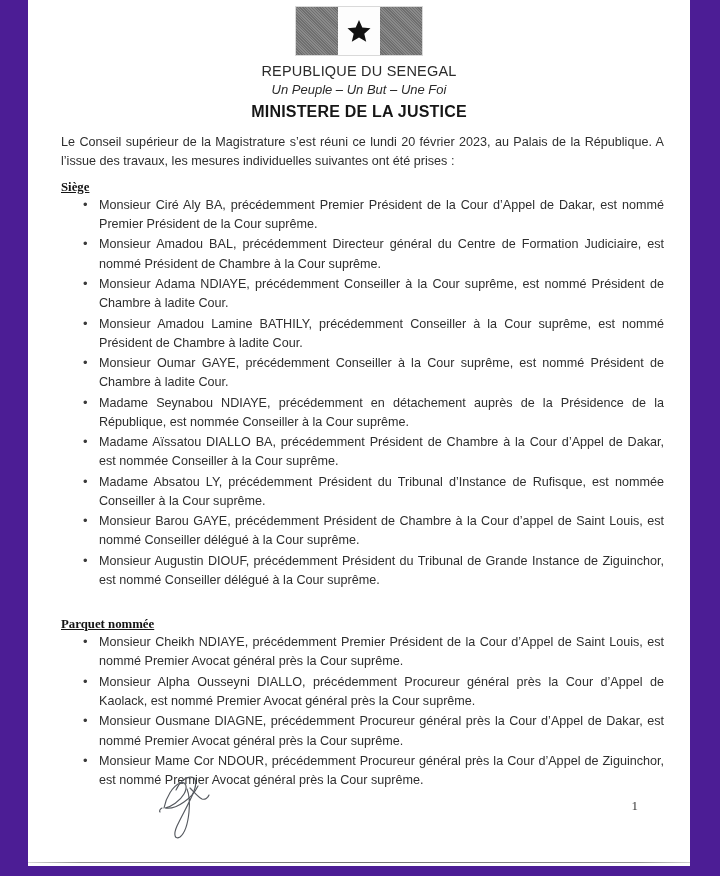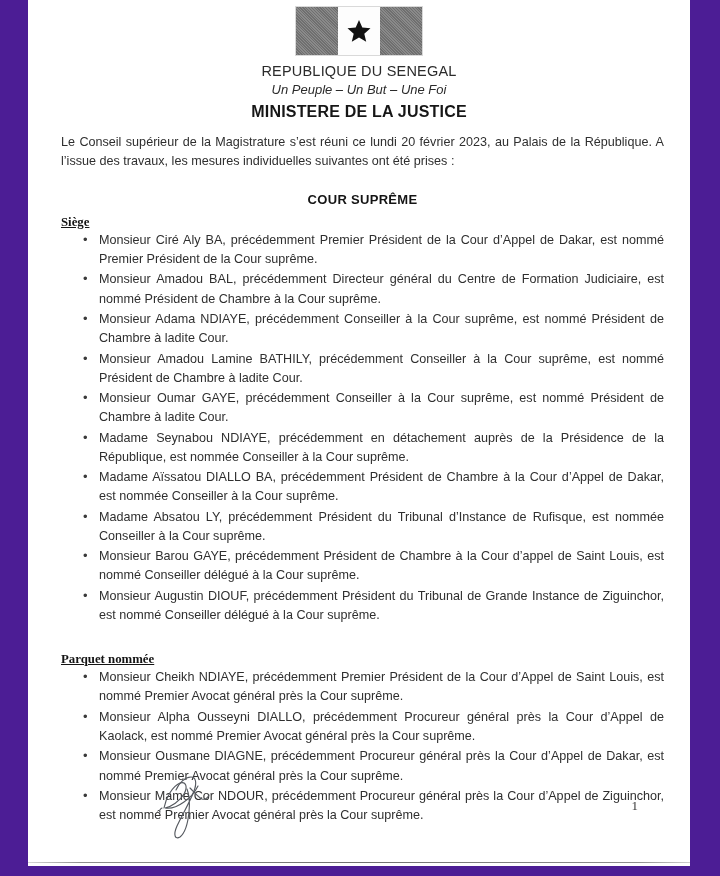--- a/index.html
+++ b/index.html
@@ -194,21 +194,20 @@
       <div class="header-lines">
         <div class="hdr-1">REPUBLIQUE DU SENEGAL</div>
         <div class="hdr-2">Un Peuple – Un But – Une Foi</div>
         <div class="hdr-3">MINISTERE DE LA JUSTICE</div>
       </div>
 
       <div class="body-area">
 
         <p class="intro">Le Conseil supérieur de la Magistrature s’est réuni ce lundi 20 février 2023, au Palais de la République. A l’issue des travaux, les mesures individuelles suivantes ont été prises :</p>
 
-        <div class="section-title">COUR SUPRÊME</div>
 
         <div class="sub-title">Siège</div>
         <ul class="items">
           <li>Monsieur Ciré Aly BA, précédemment Premier Président de la Cour d’Appel de Dakar, est nommé Premier Président de la Cour suprême.</li>
           <li>Monsieur Amadou BAL, précédemment Directeur général du Centre de Formation Judiciaire, est nommé Président de Chambre à la Cour suprême.</li>
           <li>Monsieur Adama NDIAYE, précédemment Conseiller à la Cour suprême, est nommé Président de Chambre à ladite Cour.</li>
           <li>Monsieur Amadou Lamine BATHILY, précédemment Conseiller à la Cour suprême, est nommé Président de Chambre à ladite Cour.</li>
           <li>Monsieur Oumar GAYE, précédemment Conseiller à la Cour suprême, est nommé Président de Chambre à ladite Cour.</li>
           <li>Madame Seynabou NDIAYE, précédemment en détachement auprès de la Présidence de la République, est nommée Conseiller à la Cour suprême.</li>
           <li>Madame Aïssatou DIALLO BA, précédemment Président de Chambre à la Cour d’Appel de Dakar, est nommée Conseiller à la Cour suprême.</li>

